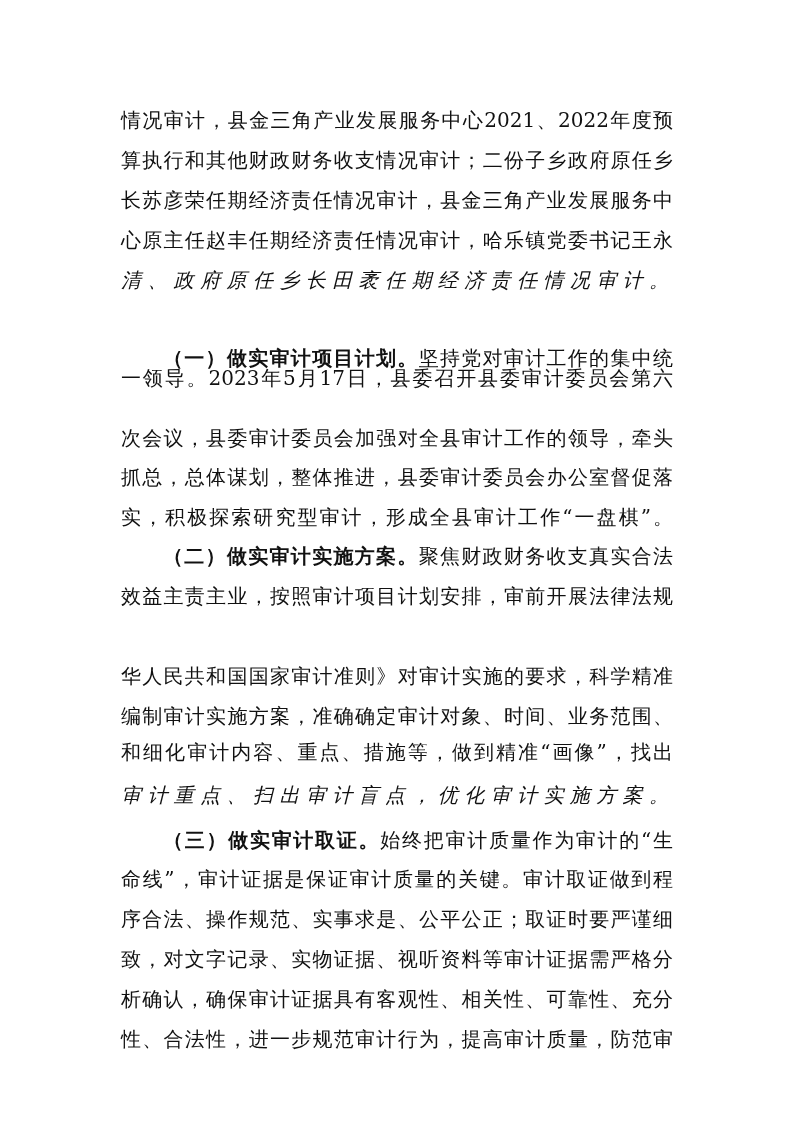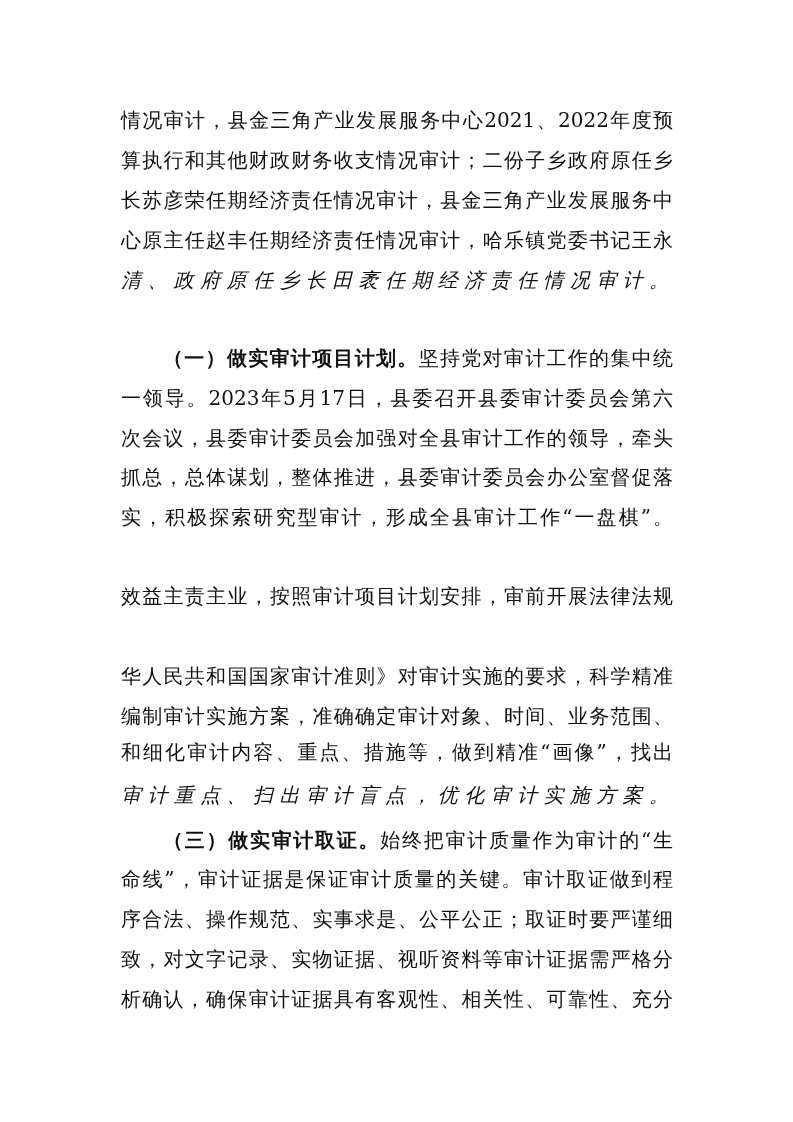--- a/index.html
+++ b/index.html
@@ -35,29 +35,31 @@
 
 <div class="page">
   <div class="line" style="top:100px">情况审计，县金三角产业发展服务中心2021、2022年度预</div>
   <div class="line" style="top:140px">算执行和其他财政财务收支情况审计；二份子乡政府原任乡</div>
   <div class="line" style="top:180px">长苏彦荣任期经济责任情况审计，县金三角产业发展服务中</div>
   <div class="line" style="top:220px">心原主任赵丰任期经济责任情况审计，哈乐镇党委书记王永</div>
   <div class="line last" style="top:260px">清、政府原任乡长田袤任期经济责任情况审计。</div>
 
 
   <div class="line indent" style="top:338px"><span class="sub">（一）做实审计项目计划。</span><span>坚持党对审计工作的集中统</span></div>
-  <div class="line" style="top:378px">一领导。2023年5月17日，县委召开县委审计委员会第六</div>
+  <div class="line" style="top:358px">一领导。2023年5月17日，县委召开县委审计委员会第六</div>
   <div class="line" style="top:418px">次会议，县委审计委员会加强对全县审计工作的领导，牵头</div>
   <div class="line" style="top:497px">实，积极探索研究型审计，形成全县审计工作“一盘棋”。</div>
   <div class="line" style="top:457px">抓总，总体谋划，整体推进，县委审计委员会办公室督促落</div>
 
+  <div class="line indent" style="top:536px"><span class="sub">（二）做实审计实施方案。</span><span>聚焦财政财务收支真实合法</span></div>
   <div class="line" style="top:576px">效益主责主业，按照审计项目计划安排，审前开展法律法规</div>
   <div class="line" style="top:656px">华人民共和国国家审计准则》对审计实施的要求，科学精准</div>
   <div class="line" style="top:696px">编制审计实施方案，准确确定审计对象、时间、业务范围、</div>
   <div class="line" style="top:732px">和细化审计内容、重点、措施等，做到精准“画像”，找出</div>
   <div class="line last" style="top:775px">审计重点、扫出审计盲点，优化审计实施方案。</div>
 
   <div class="line indent" style="top:820px"><span class="sub">（三）做实审计取证。</span><span>始终把审计质量作为审计的“生</span></div>
   <div class="line" style="top:859px">命线”，审计证据是保证审计质量的关键。审计取证做到程</div>
   <div class="line" style="top:899px">序合法、操作规范、实事求是、公平公正；取证时要严谨细</div>
   <div class="line" style="top:939px">致，对文字记录、实物证据、视听资料等审计证据需严格分</div>
   <div class="line" style="top:979px">析确认，确保审计证据具有客观性、相关性、可靠性、充分</div>
+  <div class="line" style="top:1019px">性、合法性，进一步规范审计行为，提高审计质量，防范审</div>
 </div>
 
 </body></html>

